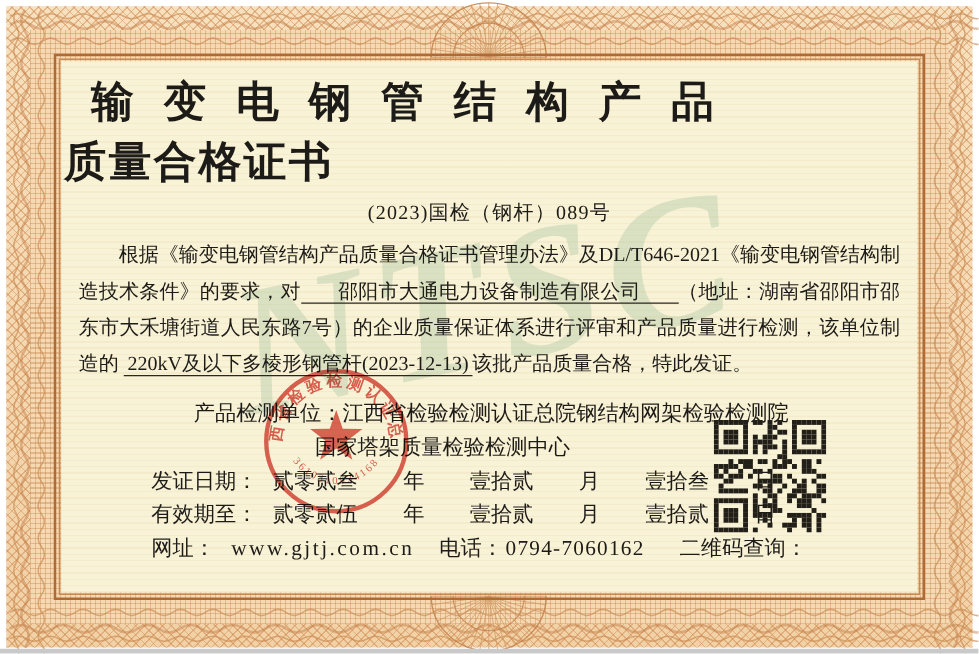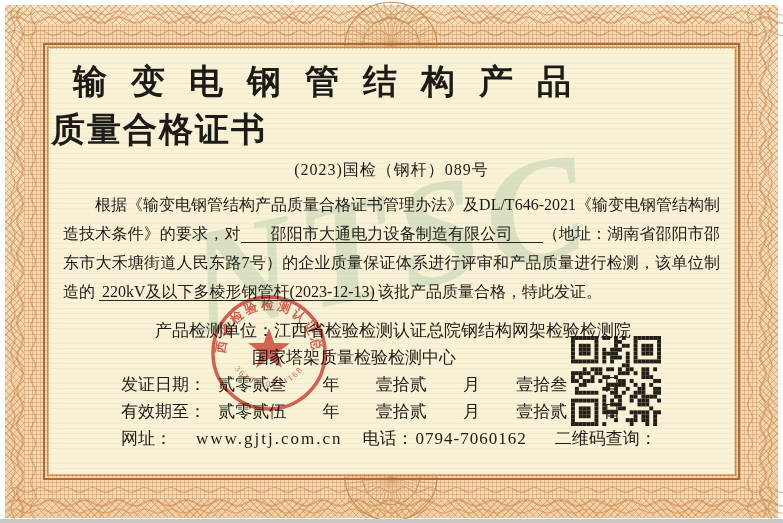--- a/index.html
+++ b/index.html
@@ -33,21 +33,21 @@
     text-indent:2em;position:relative;}
   .ul{border-bottom:1px solid #2a2620;}
   .ul-company{padding:0 30px;}
   .ul-product{padding:0 3px;}
   .info{position:absolute;left:58px;top:268px;font-size:17px;line-height:27px;white-space:nowrap;}
   .indent{padding-left:14px;}
   .unit-row{display:flex;margin-left:48px;}
   .unit2{margin-left:145px;}
   .date-row .g{display:inline-block;margin-left:32px;}
   .date-row .first{margin-left:8px;}
-  .footer-row .web{margin-left:24px;letter-spacing:2px;}
+  .footer-row .web{margin-left:13px;letter-spacing:2px;}
   .footer-row .plabel{margin-left:20px;}
   .footer-row .pnum{margin-left:2px;letter-spacing:1px;}
   .footer-row .qlabel{margin-left:28px;}
   .qr{position:absolute;left:522px;top:287px;width:90px;height:90px;}
   .seal{position:absolute;left:155px;top:239px;width:130px;height:130px;
     mix-blend-mode:multiply;opacity:.92;}
   .scan-bottom{position:absolute;left:0;right:0;bottom:0;height:4px;background:#c9c9c9;}
 </style>
 </head>
 <body>

